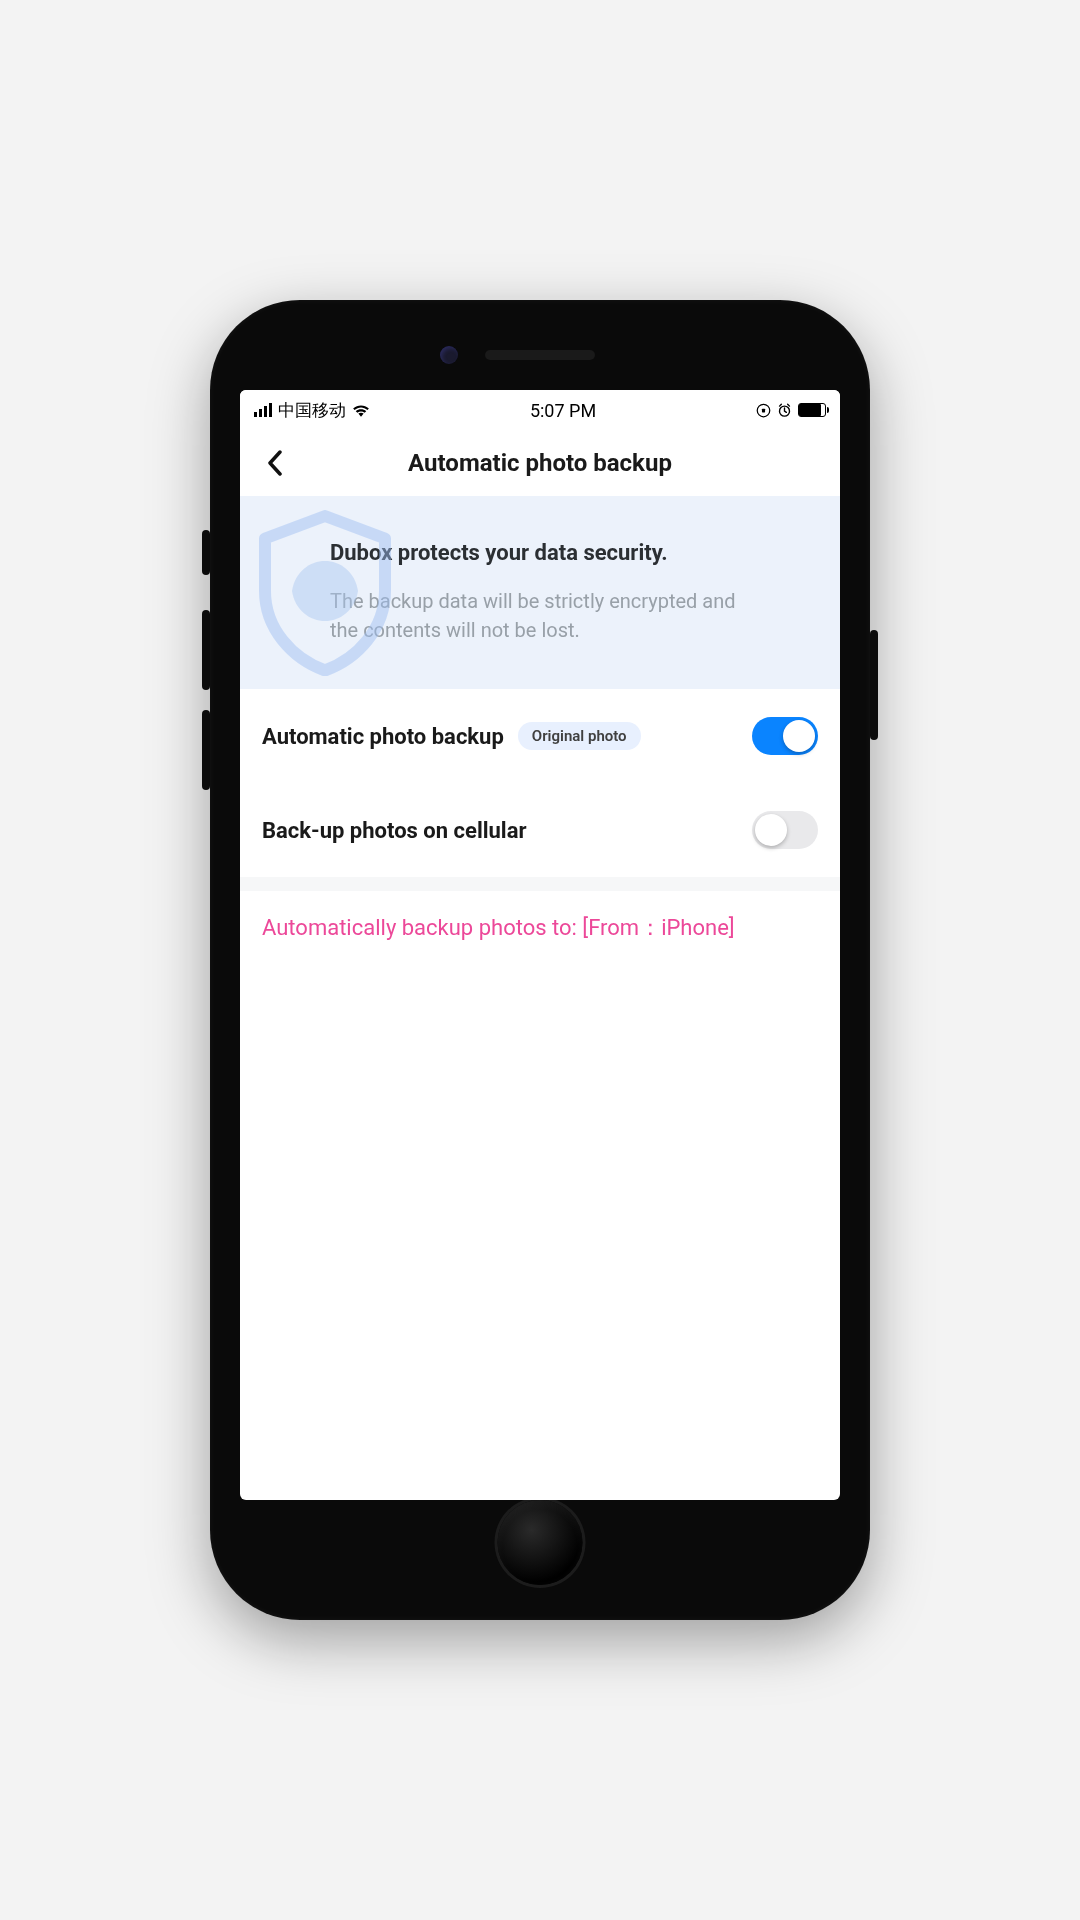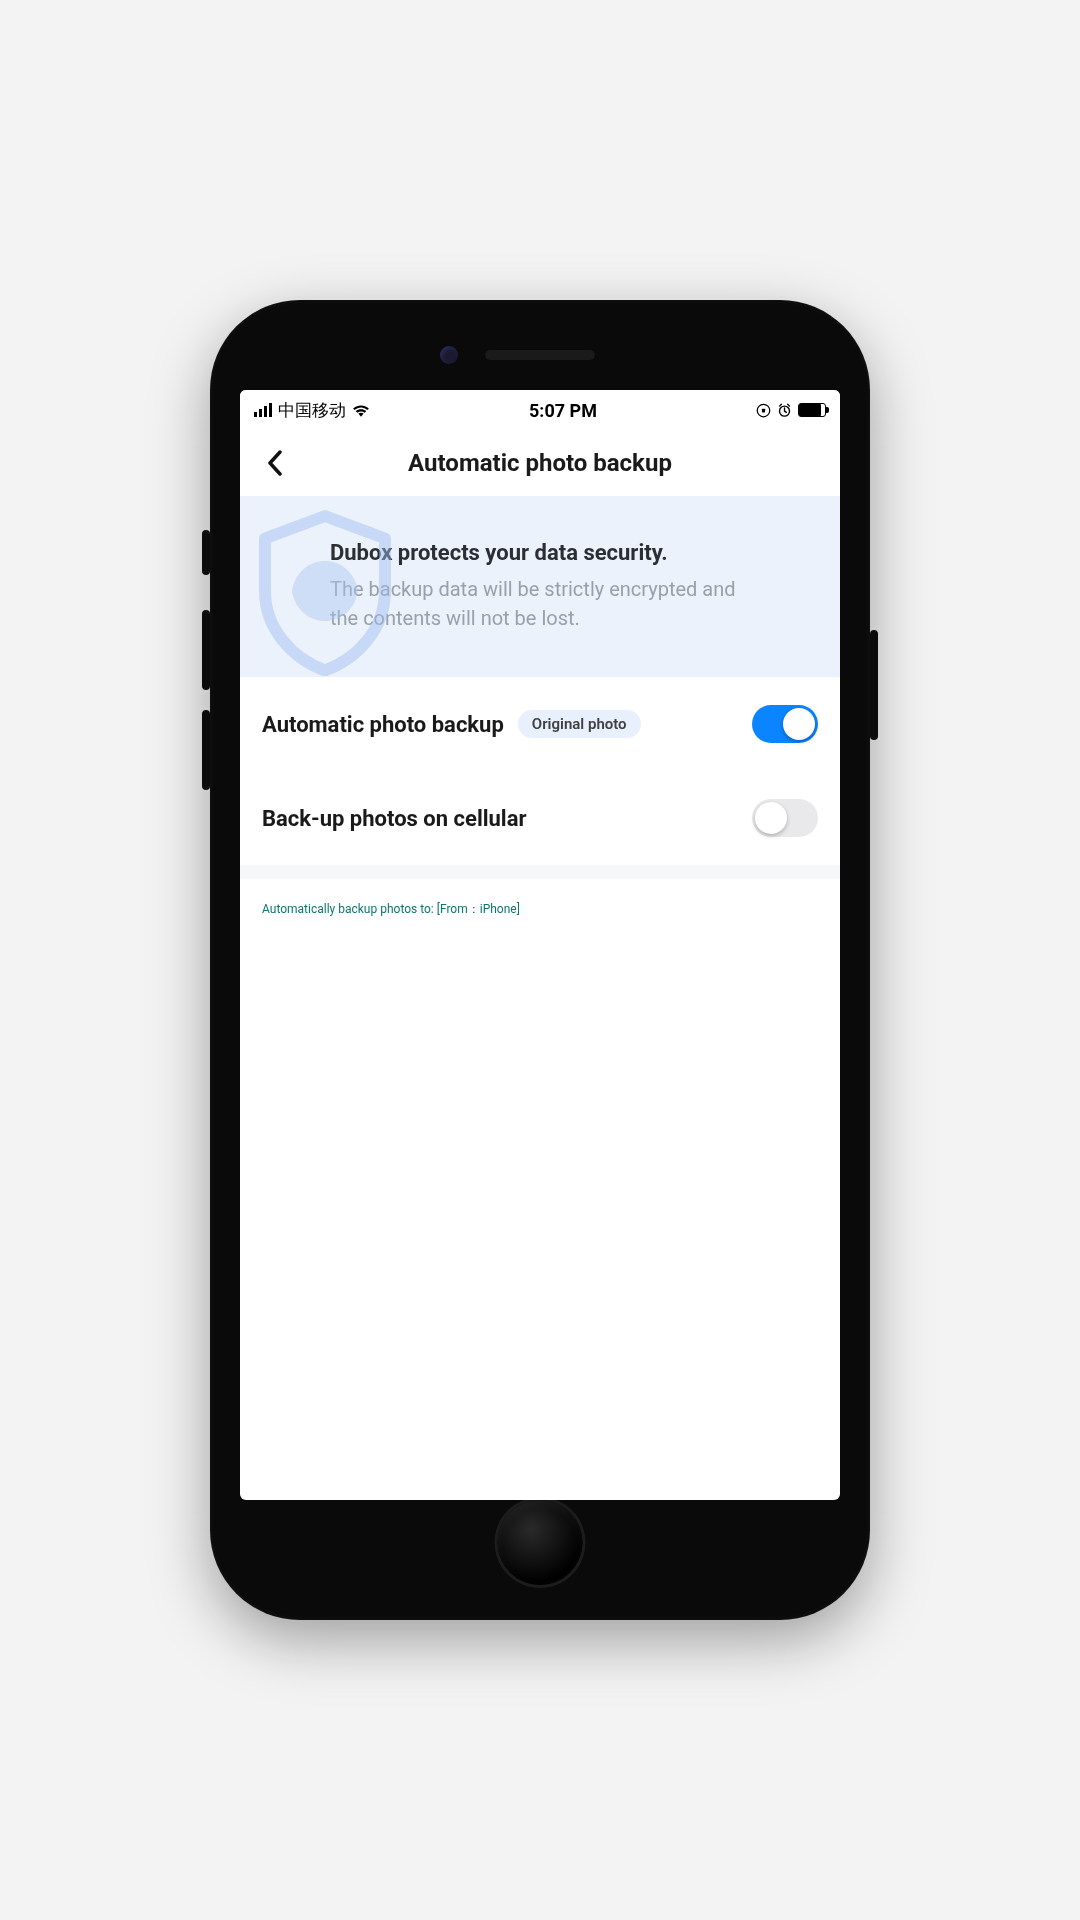--- a/index.html
+++ b/index.html
@@ -48,21 +48,21 @@
       overflow:hidden; position:relative; display:flex; flex-direction:column;
     }
 
     
     .status-bar {
       height:40px; background:#fff; display:flex; align-items:center;
       justify-content:space-between; padding:0 14px; font-size:18px;
       color:#000; font-weight:600;
     }
     .status-left, .status-right { display:flex; align-items:center; gap:6px; }
-    .status-center { font-weight:700; }
+    .status-center { font-weight:400; }
     .signal-bars { display:flex; align-items:flex-end; gap:2px; height:14px; }
     .signal-bars span { width:3px; background:#000; display:block; }
     .signal-bars span:nth-child(1){height:5px;}
     .signal-bars span:nth-child(2){height:8px;}
     .signal-bars span:nth-child(3){height:11px;}
     .signal-bars span:nth-child(4){height:14px;}
     .carrier { font-size:17px; font-weight:500; }
     .wifi-icon { width:18px; height:14px; }
     .right-icons { display:flex; align-items:center; gap:6px; }
     .battery { width:28px; height:14px; border:1.5px solid #000; border-radius:3px; position:relative; }
@@ -78,21 +78,21 @@
     .nav-title { flex:1; text-align:center; font-size:24px; font-weight:700; color:#1a1a1a; margin-left:-34px; }
 
     
     .banner {
       background: #ecf2fb;
       padding:44px 26px 44px 26px; position:relative; overflow:hidden;
     }
     .shield-bg {
       position:absolute; left:10px; top:10px; width:150px; height:170px; opacity:0.45;
     }
-    .banner-title { font-size:22px; font-weight:700; color:#2b2f33; margin-left:64px; margin-bottom:10px;}
+    .banner-title { font-size:22px; font-weight:700; color:#2b2f33; margin-left:64px; margin-bottom:22px;}
     .banner-subtitle { font-size:20px; color:#98a0a8; margin-left:64px; line-height:1.45; max-width: 430px;}
 
     
     .settings { background:#fff; }
     .row {
       display:flex; align-items:center; justify-content:space-between;
       padding:28px 22px; border-bottom:0;
     }
     .row-left { display:flex; align-items:center; gap:14px; flex-wrap:wrap; }
     .row-label { font-size:22px; font-weight:700; color:#1a1a1a; }
@@ -108,21 +108,21 @@
       background:#fff; box-shadow:0 2px 4px rgba(0,0,0,0.25);
     }
     .toggle.on  { background:#0a84ff; }
     .toggle.on .knob  { right:3px; }
     .toggle.off { background:#e9e9eb; }
     .toggle.off .knob { left:3px; }
 
     .divider { height:14px; background:#f6f7f8; }
 
     .footer-text {
-      padding:22px 22px; font-size:12px; color:#0f766e;
+      padding:22px 22px; font-size:22px; color:#ec4899;
     }
   </style>
 </head>
 <body>
 
 <div class="phone-frame">
   <div class="side-btn btn-mute"></div>
   <div class="side-btn btn-volup"></div>
   <div class="side-btn btn-voldn"></div>
   <div class="side-btn btn-power"></div>

